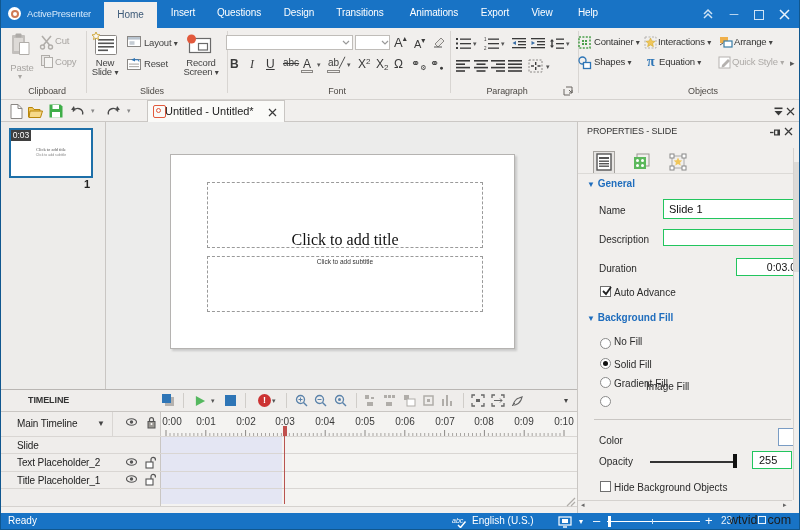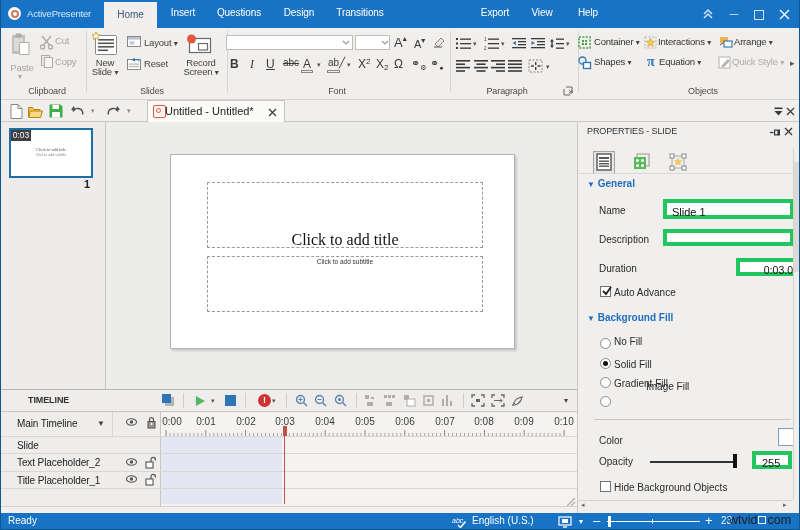--- a/index.html
+++ b/index.html
@@ -22,41 +22,42 @@
 #qbar { left:0; top:100px; width:800px; height:22px; background:#f1efed; border-bottom:1px solid #cbc8c5; }
 #doctab { position:absolute; left:147px; top:0px; width:138px; height:22px; background:#fafaf8; border:1px solid #c9c6c3; border-bottom:none; }
 
 #slidepanel { left:0; top:122px; width:106px; height:267px; background:#edecea; border-right:1px solid #c9c6c3; }
 #canvas { left:106px; top:122px; width:471px; height:267px; background:#ececeb; }
 #slide { position:absolute; left:64px; top:32px; width:345px; height:195px; background:#fff; border:1px solid #b5b3b1; box-shadow:2px 2px 2px rgba(0,0,0,0.15); }
 #props { left:577px; top:122px; width:223px; height:392px; background:#f1efed; border-left:1px solid #c9c6c3; }
 #timeline { left:0; top:389px; width:577px; height:125px; background:#efedeb; border-top:1px solid #b9b6b3; overflow:hidden; }
 #statusbar { left:0; top:513px; width:800px; height:17px; background:#1873c5; color:#fff; font-size:10px; }
 .plabel { position:absolute; font-size:10px; color:#2a2a2a; }
-.pinput { position:absolute; background:#fff; border:4px solid #22c55e; }
+.pinput { position:absolute; background:#fff; border:1px solid #22c55e; }
 .bluehdr { position:absolute; font-size:10px; font-weight:bold; color:#1f6dbd; }
 .radio { position:absolute; width:11px; height:11px; border:1px solid #8a8a8a; border-radius:50%; background:#fff; }
 .checkbox { position:absolute; width:11px; height:11px; border:1px solid #707070; background:#fff; }
 
 .trow-line { position:absolute; left:0; width:577px; height:1px; background:#d9d6d3; }
 .tname { position:absolute; left:17px; font-size:10px; letter-spacing:-0.1px; color:#222; }
 .ticklabel { position:absolute; top:26px; font-size:10px; color:#3a3a3a; width:40px; text-align:center; }
 
 #winborder { left:0; top:0; width:800px; height:530px; border:1px solid #10578f; border-top:none; pointer-events:none; z-index:99; }
 </style>
 </head>
 <body>
 <div class="abs" id="titlebar">
   <div style="position:absolute;left:8px;top:7px;width:13px;height:13px;border-radius:50%;background:#fff;"></div>
   <div style="position:absolute;left:10.5px;top:9.5px;width:8px;height:8px;border-radius:50%;border:2px solid #cf7a55;"></div>
   <div style="position:absolute;left:27px;top:0;height:28px;line-height:28px;color:#d4e8fa;font-size:9.5px;letter-spacing:-0.2px;">ActivePresenter</div>
   <div class="tab" style="left:160px;width:46px;">Insert</div>
   <div class="tab" style="left:206px;width:66px;">Questions</div>
   <div class="tab" style="left:272px;width:54px;">Design</div>
   <div class="tab" style="left:326px;width:68px;">Transitions</div>
+  <div class="tab" style="left:399px;width:70px;">Animations</div>
   <div class="tab" style="left:469px;width:52px;">Export</div>
   <div class="tab" style="left:521px;width:42px;">View</div>
   <div class="tab" style="left:563px;width:50px;">Help</div>
   <svg class="abs" style="left:702px;top:8px;" width="12" height="12" viewBox="0 0 12 12">
       <path d="M2 6 l4-4 4 4 M2 10 l4-4 4 4" fill="none" stroke="#cfe3f5" stroke-width="1.5"></path>
     </svg>
   <div class="winbtn" style="left:719px;">─</div>
   <div class="winbtn" style="left:744px;"><span style="display:inline-block;width:10px;height:10px;border:1.5px solid #cfe3f5;vertical-align:middle;"></span></div>
   <svg class="abs" style="left:779px;top:9px;" width="11" height="11" viewBox="0 0 11 11">
       <path d="M1 1 L10 10 M10 1 L1 10" stroke="#e8f2fb" stroke-width="1.5"></path>

